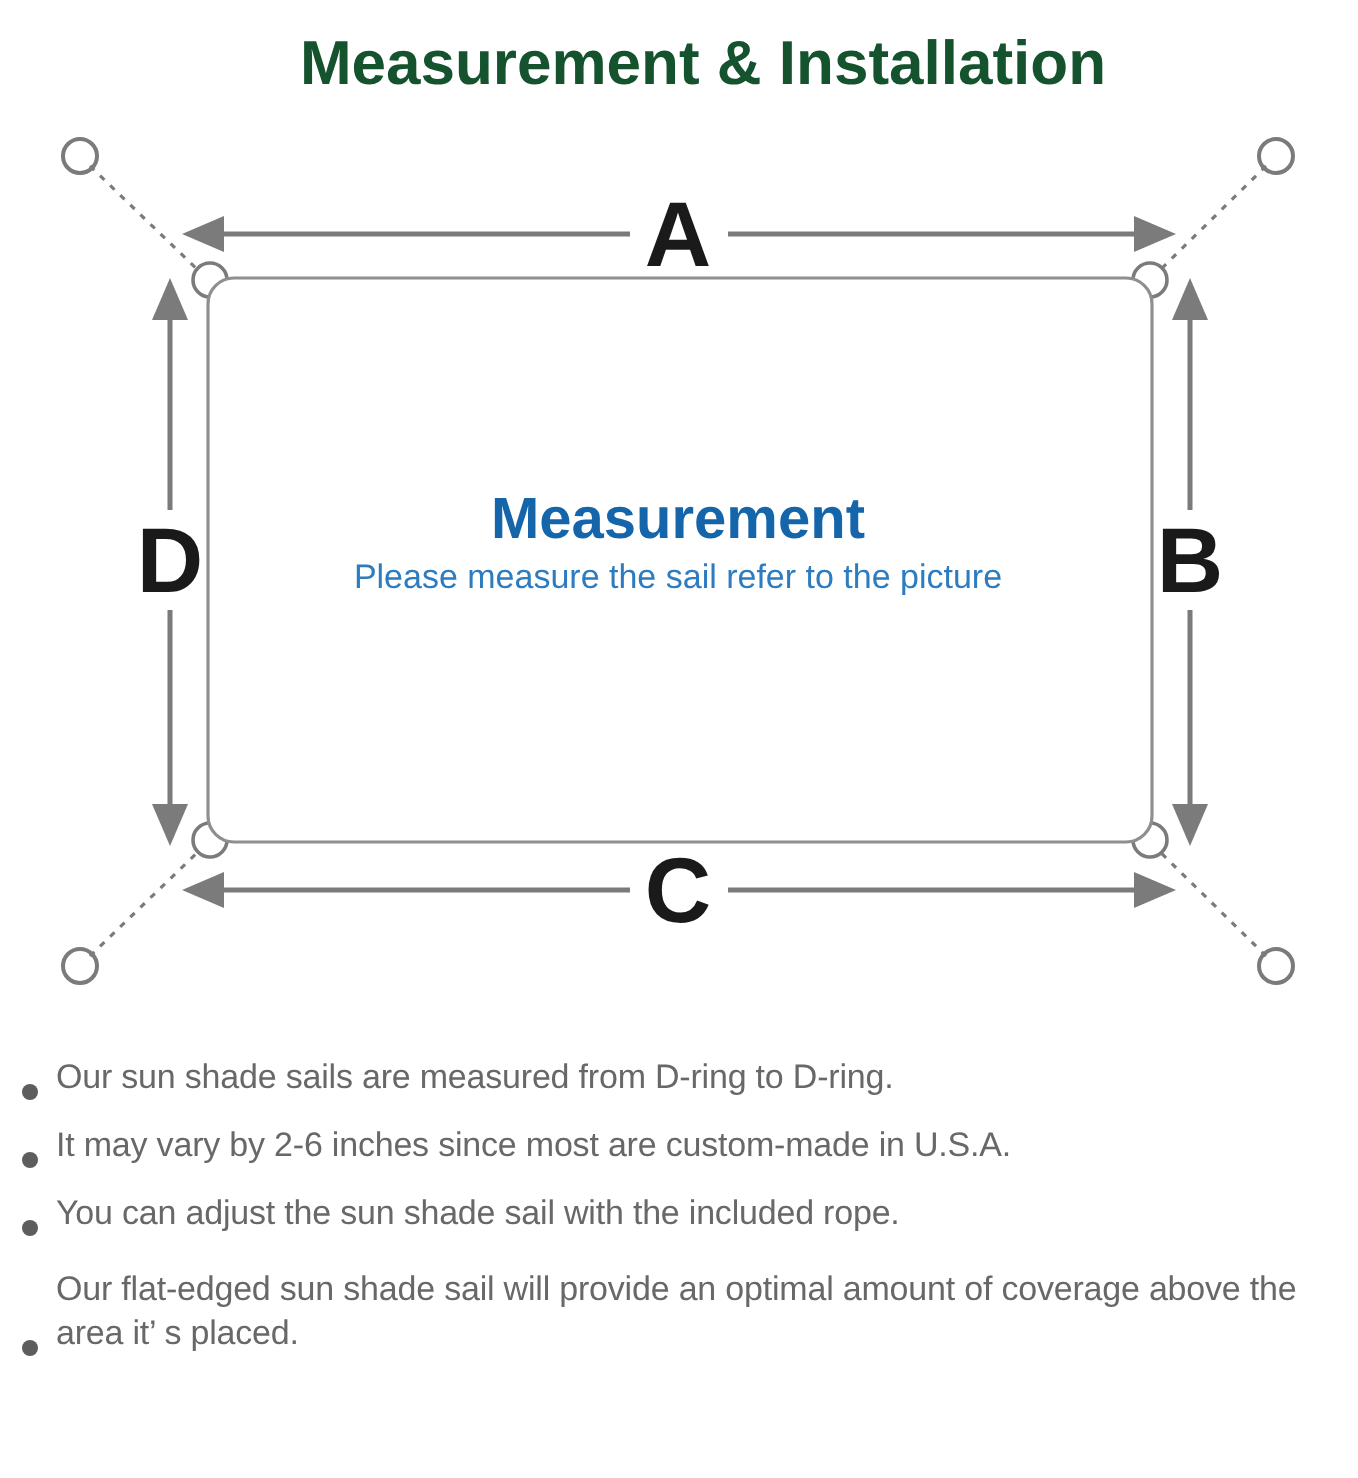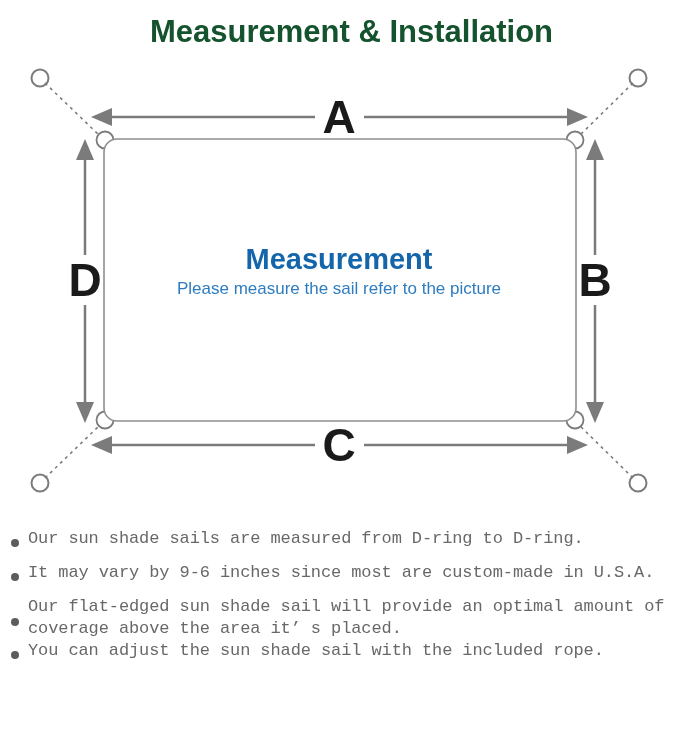--- a/index.html
+++ b/index.html
@@ -19,24 +19,23 @@
     margin:12px;
   }
   .diagram{
     position:absolute;top:45px;left:0;
   }
   .bullets{
     position:absolute;top:528px;left:11px;width:656px;
     list-style:none;margin:0;padding:0;
   }
   .bullet-item{
-    display:flex;align-items:center;
+    display:flex;align-items:flex-end;
     font-size:17px;line-height:22px;color:#686868;
     letter-spacing:-0.1px;
-    font-family:Liberation Mono, monospace;
   }
   .bullet-item.mb12{margin-bottom:12px;}
   .bullet-item.mb15{margin-bottom:15px;}
   .bullet-item.mb16{margin-bottom:16px;}
   .dot{
     flex:0 0 auto;
     width:8px;height:8px;border-radius:50%;
     background:#5d5d5d;
     margin:7px 9px 0 0;
   }
@@ -104,25 +103,25 @@
     <text x="339" y="249" text-anchor="middle" font-size="17" fill="#2e7cc0">Please measure the sail refer to the picture</text>
   </svg>
 
   <ul class="bullets">
     <li class="bullet-item mb12">
       <span class="dot"></span>
       <span class="bullet-text">Our sun shade sails are measured from D-ring to D-ring.</span>
     </li>
     <li class="bullet-item mb12">
       <span class="dot"></span>
-      <span class="bullet-text">It may vary by 9-6 inches since most are custom-made in U.S.A.</span>
+      <span class="bullet-text">It may vary by 2-6 inches since most are custom-made in U.S.A.</span>
+    </li>
+    <li class="bullet-item mb16">
+      <span class="dot"></span>
+      <span class="bullet-text">You can adjust the sun shade sail with the included rope.</span>
     </li>
     <li class="bullet-item">
       <span class="dot"></span>
       <span class="bullet-text">Our flat-edged sun shade sail will provide an optimal amount of coverage above the area it’ s placed.</span>
-    </li>
-    <li class="bullet-item mb16">
-      <span class="dot"></span>
-      <span class="bullet-text">You can adjust the sun shade sail with the included rope.</span>
     </li>
   </ul>
 
 </div>
 
 </body></html>

